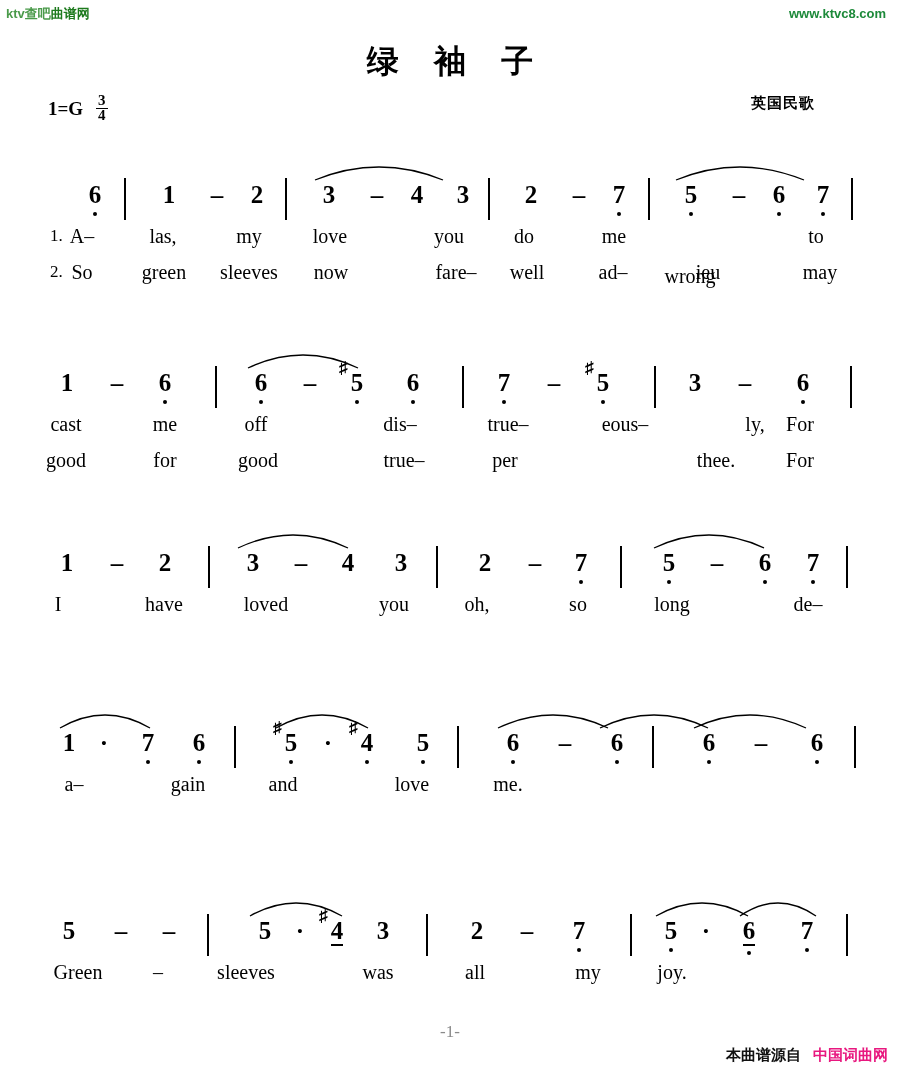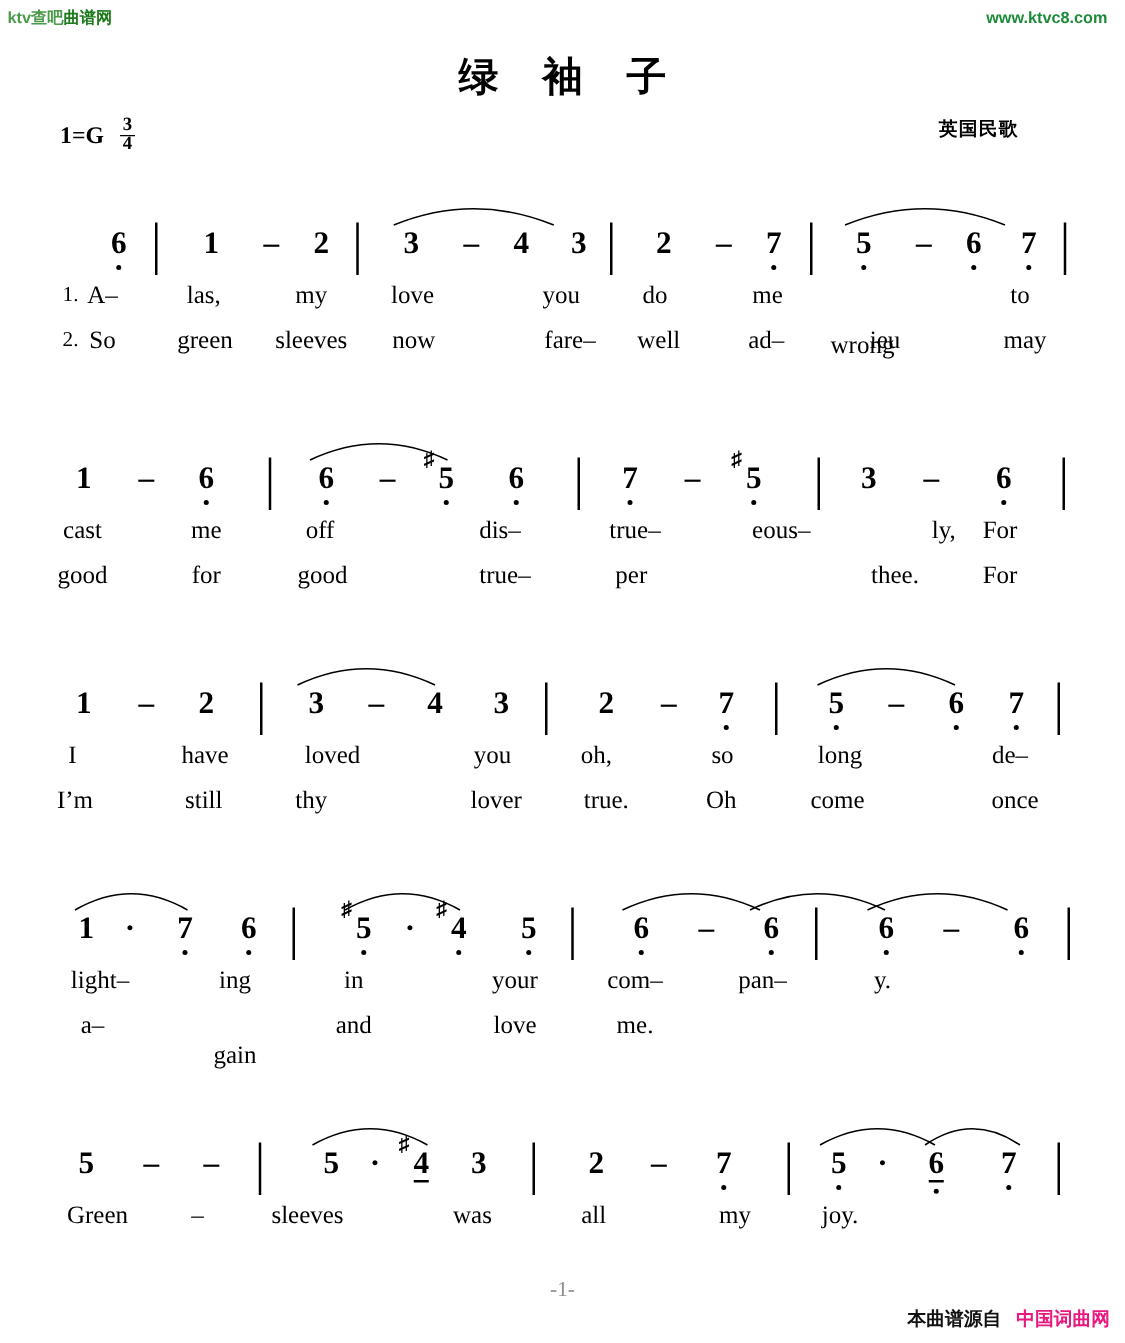--- a/index.html
+++ b/index.html
@@ -299,30 +299,20 @@
       <div class="lyricrow">
         <div class="lyric" style="left: 58px; top: 4px;">I</div>
         <div class="lyric" style="left: 164px; top: 4px;">have</div>
         <div class="lyric" style="left: 266px; top: 4px;">loved</div>
         <div class="lyric" style="left: 394px; top: 4px;">you</div>
         <div class="lyric" style="left: 477px; top: 4px;">oh,</div>
         <div class="lyric" style="left: 578px; top: 4px;">so</div>
         <div class="lyric" style="left: 672px; top: 4px;">long</div>
         <div class="lyric" style="left: 808px; top: 4px;">de–</div>
       </div>
-      <div class="lyricrow">
-        <div class="lyric" style="left: 60px; top: 4px;">I’m</div>
-        <div class="lyric" style="left: 163px; top: 4px;">still</div>
-        <div class="lyric" style="left: 249px; top: 4px;">thy</div>
-        <div class="lyric" style="left: 397px; top: 4px;">lover</div>
-        <div class="lyric" style="left: 485px; top: 4px;">true.</div>
-        <div class="lyric" style="left: 577px; top: 4px;">Oh</div>
-        <div class="lyric" style="left: 670px; top: 4px;">come</div>
-        <div class="lyric" style="left: 812px; top: 4px;">once</div>
-      </div>
     </div>
     <div class="system" style="top: 708px;">
       <div class="stave">
         <div class="slur" style="left: 60px; top: 0px;">
           <svg width="90" height="22">
             <path d="M0,20 Q45,-6 90,20" fill="none" stroke="#000" stroke-width="1.3"></path>
           </svg>
         </div>
         <div class="slur" style="left: 276px; top: 0px;">
           <svg width="92" height="22">
@@ -357,31 +347,22 @@
         <div class="note" style="left: 350px; top: 22px;"><span class="sharp">♯</span><span class="num lowdot">4</span></div>
         <div class="note" style="left: 406px; top: 22px;"><span class="num lowdot">5</span></div>
         <div class="note" style="left: 496px; top: 22px;"><span class="num lowdot">6</span></div>
         <div class="dash" style="left: 548px; top: 22px;">–</div>
         <div class="note" style="left: 600px; top: 22px;"><span class="num lowdot">6</span></div>
         <div class="note" style="left: 692px; top: 22px;"><span class="num lowdot">6</span></div>
         <div class="dash" style="left: 744px; top: 22px;">–</div>
         <div class="note" style="left: 800px; top: 22px;"><span class="num lowdot">6</span></div>
       </div>
       <div class="lyricrow">
-        <div class="lyric" style="left: 80px; top: 4px;">light–</div>
-        <div class="lyric" style="left: 188px; top: 4px;">ing</div>
-        <div class="lyric" style="left: 283px; top: 4px;">in</div>
-        <div class="lyric" style="left: 412px; top: 4px;">your</div>
-        <div class="lyric" style="left: 508px; top: 4px;">com–</div>
-        <div class="lyric" style="left: 610px; top: 4px;">pan–</div>
-        <div class="lyric" style="left: 706px; top: 4px;">y.</div>
-      </div>
-      <div class="lyricrow">
         <div class="lyric" style="left: 74px; top: 4px;">a–</div>
-        <div class="lyric" style="left: 188px; top: 4px; margin-top: 24px;">gain</div>
+        <div class="lyric" style="left: 188px; top: 4px;">gain</div>
         <div class="lyric" style="left: 283px; top: 4px;">and</div>
         <div class="lyric" style="left: 412px; top: 4px;">love</div>
         <div class="lyric" style="left: 508px; top: 4px;">me.</div>
       </div>
     </div>
     <div class="system" style="top: 896px;">
       <div class="stave">
         <div class="slur" style="left: 250px; top: 0px;">
           <svg width="92" height="22">
             <path d="M0,20 Q46,-6 92,20" fill="none" stroke="#000" stroke-width="1.3"></path>

